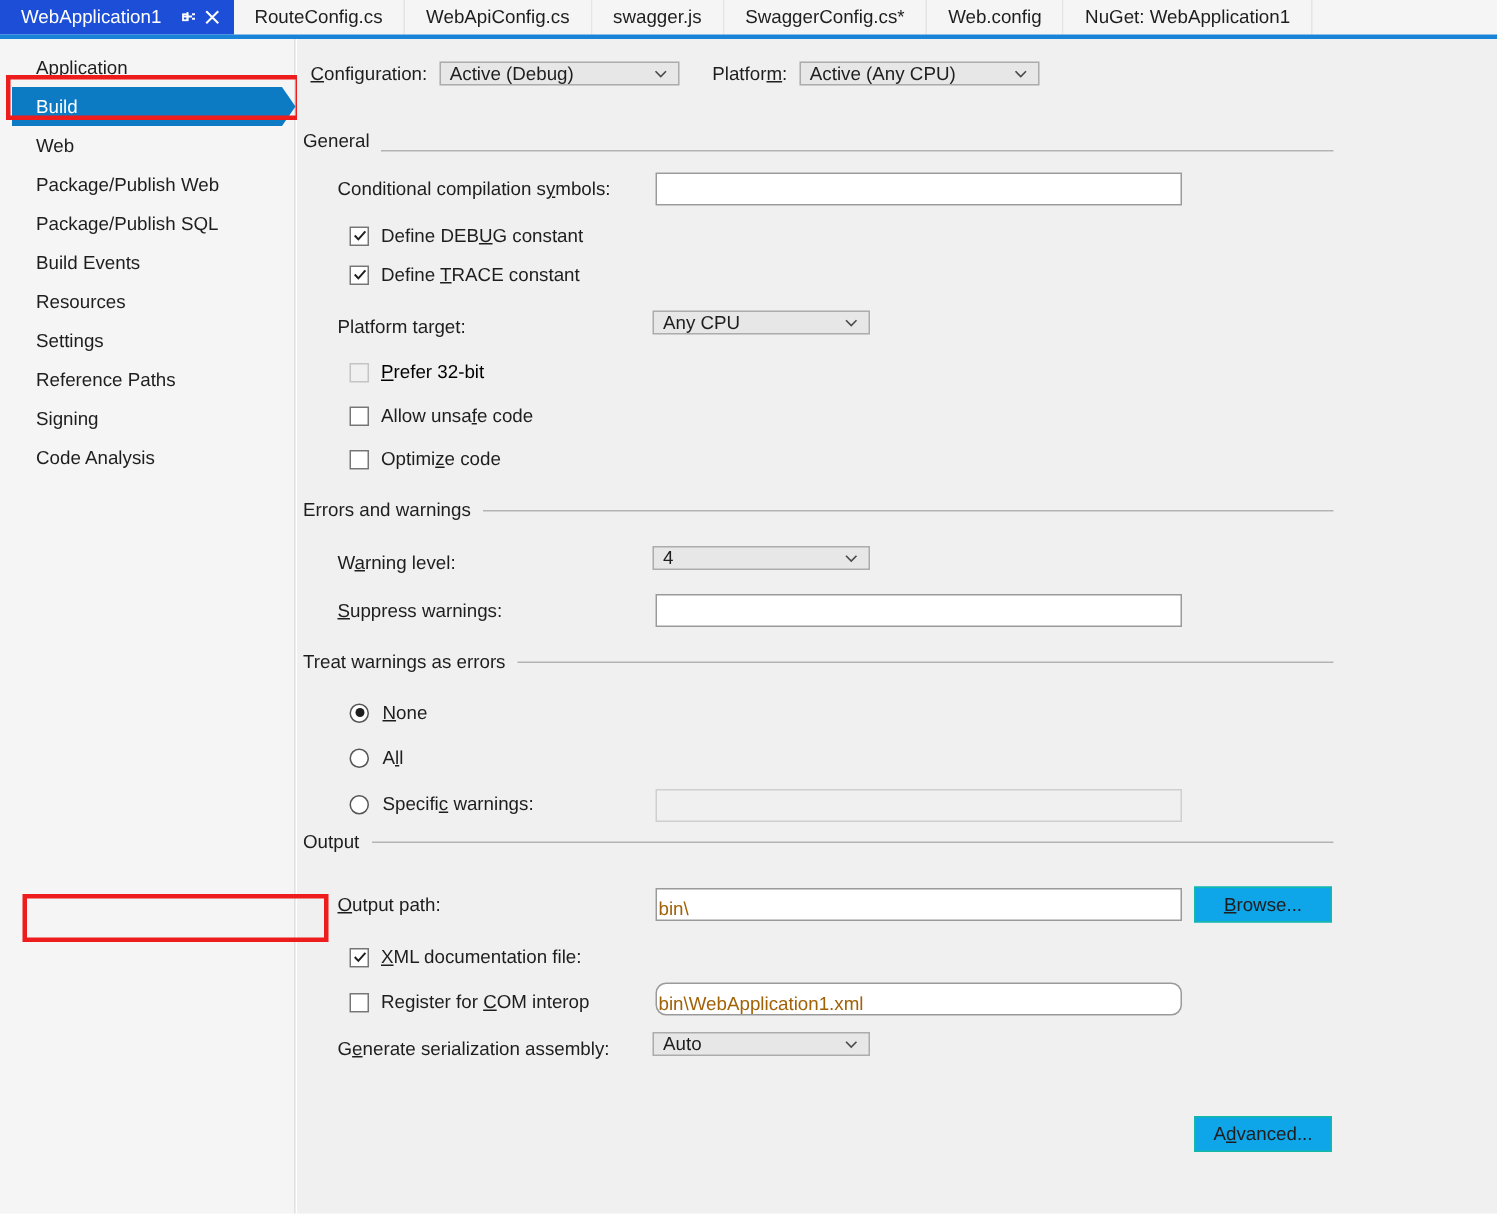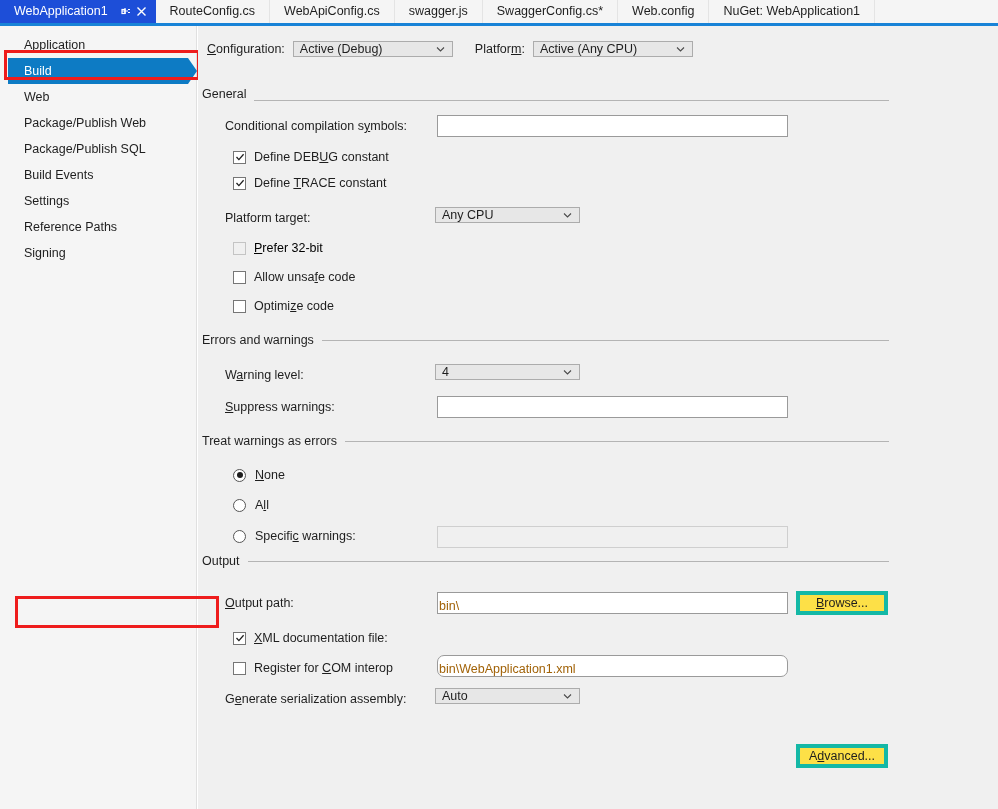--- a/index.html
+++ b/index.html
@@ -138,22 +138,22 @@
     font-size: 12.5px;
     color: #a16207;
     box-sizing: border-box;
   }
   .textbox.disabled {
     background: #f0f0f0;
     border-color: #cfcfcf;
   }
 
   .btn {
-    background: #fde047;
-    border: 4px solid #14b8a6;
+    background: #0ea5e9;
+    border: 1px solid #14b8a6;
     height: 24px;
     display: flex; align-items: center; justify-content: center;
     font-size: 12.5px;
     color: #1e1e1e;
     box-sizing: border-box;
   }
 
   
   .group-head {
     position: absolute;
@@ -268,27 +268,33 @@
   <div class="nav-item">
     <span>Package/Publish Web</span>
   </div>
   <div class="nav-item">
     <span>Package/Publish SQL</span>
   </div>
   <div class="nav-item">
     <span>Build Events</span>
   </div>
   <div class="nav-item">
+    <span>Resources</span>
+  </div>
+  <div class="nav-item">
     <span>Settings</span>
   </div>
   <div class="nav-item">
     <span>Reference Paths</span>
   </div>
   <div class="nav-item">
     <span>Signing</span>
+  </div>
+  <div class="nav-item">
+    <span>Code Analysis</span>
   </div>
 </div>
 <div id="build-highlight"></div>
 
 <div id="content">
 
   <div id="config-row">
     <span class="field-label"><span class="mn">C</span><span>onfiguration:</span></span>
     <div class="combo" style="width:160px; margin-left:8px;">
       <span>Active (Debug)</span>

